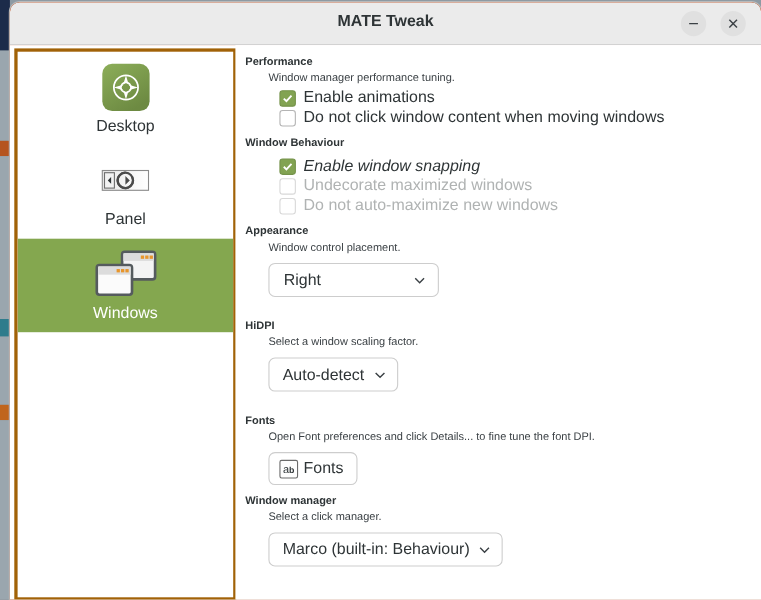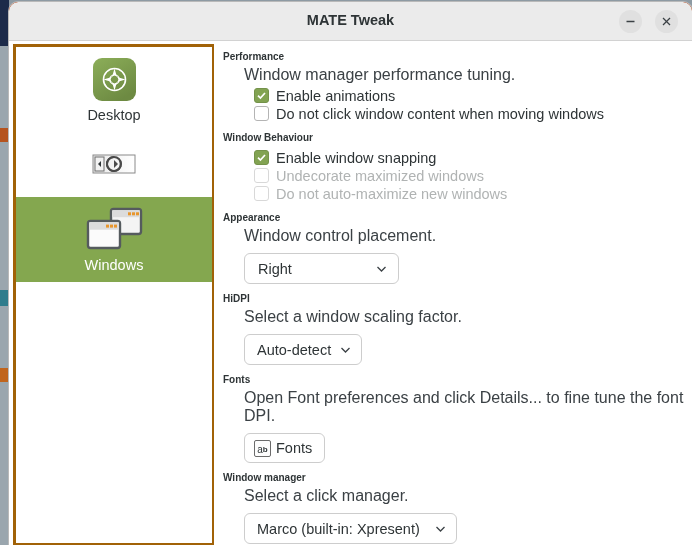--- a/index.html
+++ b/index.html
@@ -134,27 +134,27 @@
   .section {
     margin: 0 0 0 0;
   }
   .section-title {
     font-size: 10px;
     font-weight: bold;
     color: #2e3436;
     padding: 0 0 2px 9px;
   }
   .section-desc {
-    font-size: 16px;
+    font-size: 10px;
     color: #3b4145;
     padding: 2px 0 3px 30px;
   }
   .check-row {
     display: flex;
-    align-items: flex-start;
+    align-items: flex-end;
     padding: 1px 10px 1px 40px;
     cursor: pointer;
   }
   .check-row.disabled { cursor: default; }
   .checkbox {
     width: 15px;
     height: 15px;
     border-radius: 3px;
     border: 1px solid #b4b4b4;
     background: #ffffff;
@@ -174,21 +174,21 @@
   .check-label {
     margin-left: 7px;
     font-size: 14.5px;
     color: #2e3436;
   }
   .check-row.disabled .check-label {
     color: #b0b3b3;
   }
 
   .combo {
-    margin: 5px 0 0 30px;
+    margin: 5px 0 12px 30px;
     height: 31px;
     background: #ffffff;
     border: 1px solid #cdcdcd;
     border-radius: 6px;
     display: inline-flex;
     align-items: center;
     box-sizing: border-box;
     cursor: pointer;
   }
   #placement-combo { width: 155px; padding: 0 10px 0 13px; justify-content: space-between; }
@@ -301,20 +301,21 @@
               </linearGradient>
             </defs>
             <rect x="3" y="7" width="42" height="18" fill="url(#gpanel)" stroke="#8a8a8a" stroke-width="1"></rect>
             <rect x="5" y="9" width="9" height="14" fill="#f2f2f2" stroke="#6e6e6e" stroke-width="1"></rect>
             <path d="M11 13 L8 16 L11 19 Z" fill="#2e3436"></path>
             <circle cx="24" cy="16" r="7" fill="none" stroke="#4a4a4a" stroke-width="2"></circle>
             <path d="M24 9 a7 7 0 1 0 6 3.6" fill="none" stroke="#4a4a4a" stroke-width="2"></path>
             <path d="M17 16 L24 16 L24 12 L28 16 L24 20 L24 16 Z" fill="#4a4a4a"></path>
           </svg>
         </div>
+        <div class="sidebar-label">Panel</div>
       </div>
 
       <div class="sidebar-item selected">
         <div class="sidebar-icon">
           <svg width="60" height="46" viewBox="0 0 60 46">
             <g>
               <rect x="27" y="3" width="30" height="25" rx="2.5" fill="#f4f4f4" stroke="#555b5e" stroke-width="2.4"></rect>
               <rect x="28.2" y="4.2" width="27.6" height="7" fill="#dcdcdc"></rect>
               <rect x="44" y="6.3" width="3" height="3" fill="#e8962c"></rect>
               <rect x="48" y="6.3" width="3" height="3" fill="#e8962c"></rect>
@@ -351,21 +352,21 @@
 
         <div class="check-row">
           <span class="checkbox"></span>
           <span class="check-label">Do not click window content when moving windows</span>
         </div>
       </div>
 
       <div class="section" style="padding-top:9px;">
         <div class="section-title">Window Behaviour</div>
 
-        <div class="check-row" style="padding-top:5px;">
+        <div class="check-row" style="padding-top:5px;font-style:italic;">
           <span class="checkbox checked">
             <svg width="11" height="11" viewBox="0 0 11 11">
                 <polyline points="2,5.6 4.4,8 9,3" fill="none" stroke="#ffffff" stroke-width="1.7"></polyline>
               </svg>
           </span>
           <span class="check-label">Enable window snapping</span>
         </div>
 
         <div class="check-row disabled">
           <span class="checkbox dim"></span>
@@ -406,21 +407,21 @@
         <div class="push-button">
           <span class="font-icon">a<sup>b</sup></span>
           <span class="push-button-label">Fonts</span>
         </div>
       </div>
 
       <div class="section" style="padding-top:9px;">
         <div class="section-title">Window manager</div>
         <div class="section-desc">Select a click manager.</div>
         <div class="combo" id="wm-combo">
-          <span class="combo-text">Marco (built-in: Xpresent)</span>
+          <span class="combo-text">Marco (built-in: Behaviour)</span>
           <svg width="13" height="13" viewBox="0 0 13 13">
             <polyline points="2.5,5 6.5,9 10.5,5" fill="none" stroke="#3b4145" stroke-width="1.3"></polyline>
           </svg>
         </div>
       </div>
 
     </div>
   </div>
 </div>
 

